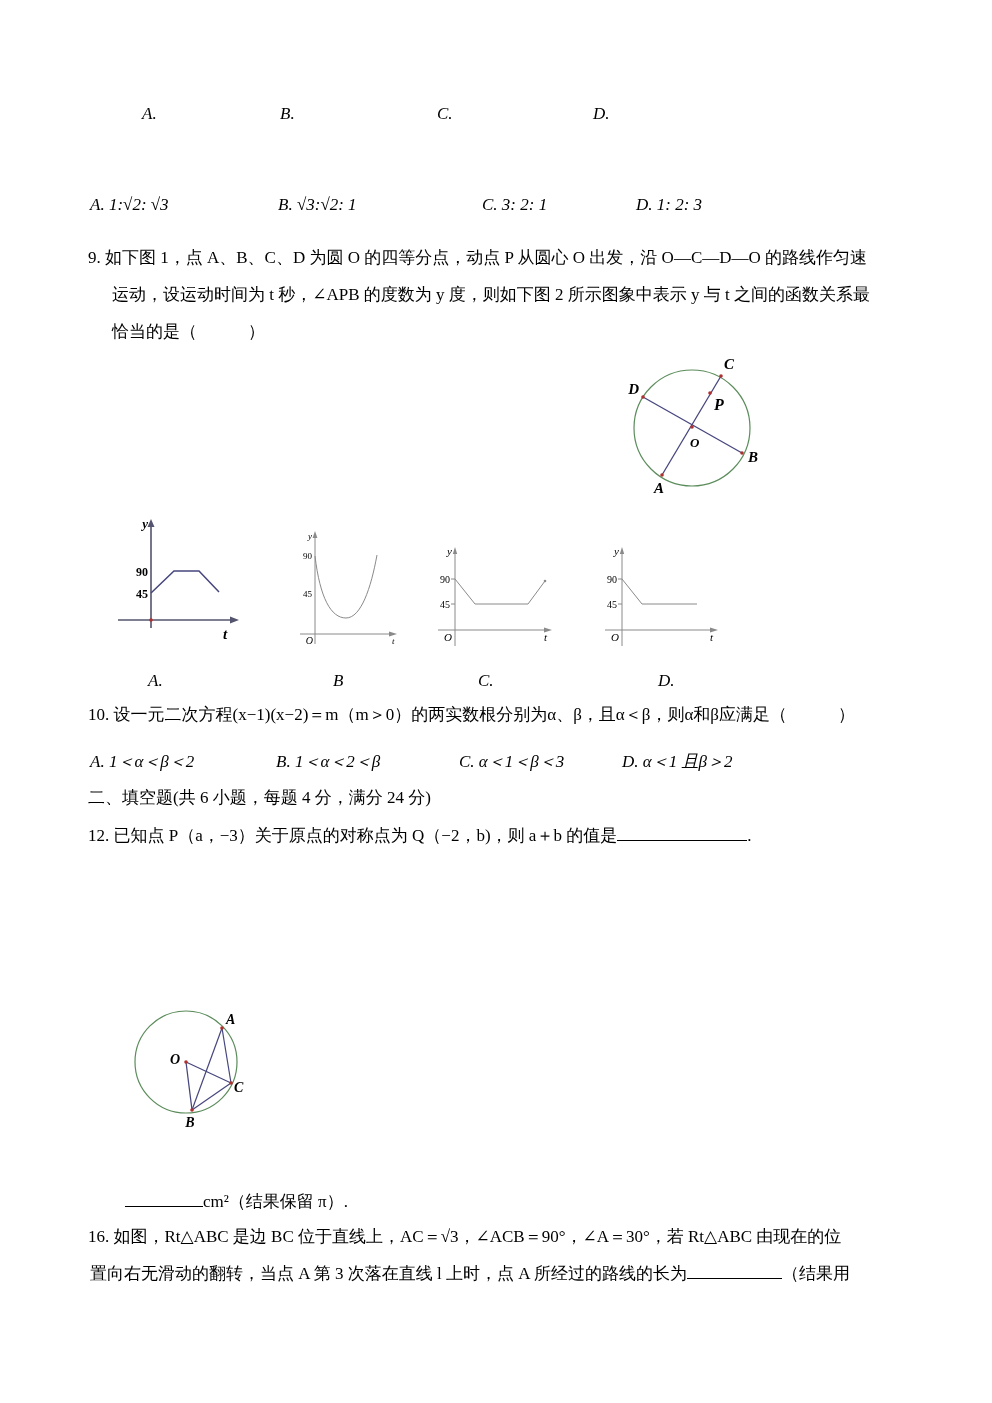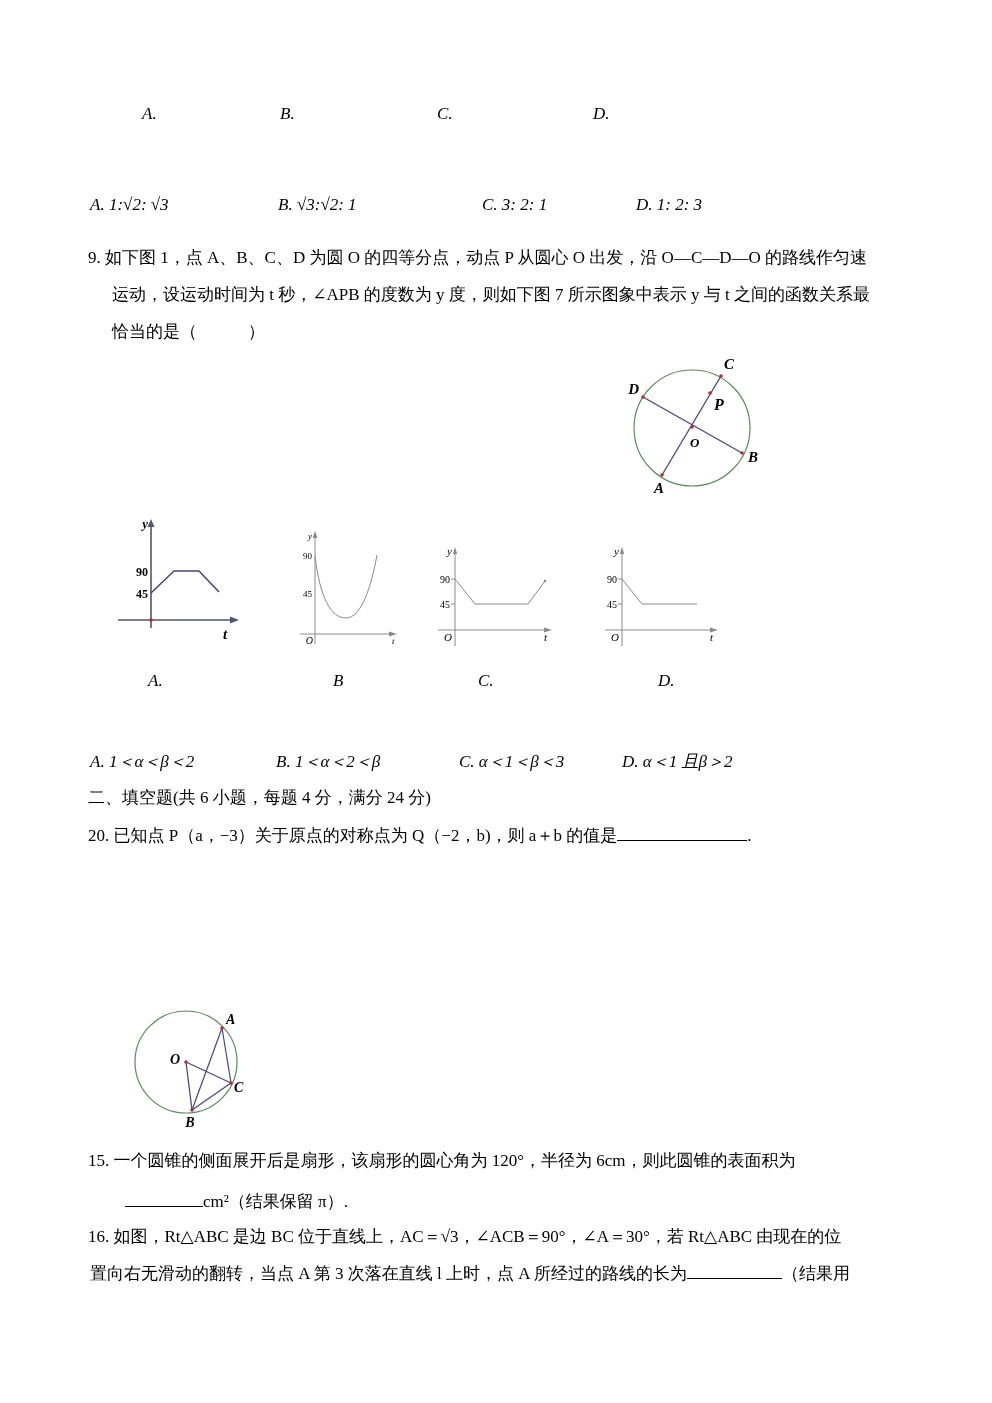--- a/index.html
+++ b/index.html
@@ -33,21 +33,21 @@
   <div class="line opt" style="left:280px;top:103px">B.</div>
   <div class="line opt" style="left:437px;top:103px">C.</div>
   <div class="line opt" style="left:593px;top:103px">D.</div>
 
   <div class="line opt" style="left:90px;top:194px">A. 1:√2: √3</div>
   <div class="line opt" style="left:278px;top:194px">B. √3:√2: 1</div>
   <div class="line opt" style="left:482px;top:194px">C. 3: 2: 1</div>
   <div class="line opt" style="left:636px;top:194px">D. 1: 2: 3</div>
 
   <div class="line" style="left:88px;top:247px">9. 如下图 1，点 A、B、C、D 为圆 O 的四等分点，动点 P 从圆心 O 出发，沿 O—C—D—O 的路线作匀速</div>
-  <div class="line" style="left:112px;top:284px">运动，设运动时间为 t 秒，∠APB 的度数为 y 度，则如下图 7 所示图象中表示 y 与 t 之间的函数关系最</div>
+  <div class="line" style="left:112px;top:284px">运动，设运动时间为 t 秒，∠APB 的度数为 y 度，则如下图 2 所示图象中表示 y 与 t 之间的函数关系最</div>
   <div class="line" style="left:112px;top:321px">恰当的是（　　　）</div>
 
   <svg style="left:612px;top:352px" width="170" height="150" viewBox="0 0 170 150">
     <circle cx="80" cy="76" r="58" fill="none" stroke-width="1.2" stroke="#5b8c5b"></circle>
     <line x1="50" y1="123" x2="109" y2="24" stroke-width="1.3" stroke="#46467e"></line>
     <line x1="31" y1="45" x2="130" y2="101" stroke-width="1.3" stroke="#46467e"></line>
     <circle cx="50" cy="123" r="1.8" fill="#b03030"></circle>
     <circle cx="130" cy="101" r="1.8" fill="#b03030"></circle>
     <circle cx="109" cy="24" r="1.8" fill="#b03030"></circle>
     <circle cx="31" cy="45" r="1.8" fill="#b03030"></circle>
@@ -116,29 +116,30 @@
     <text x="17" y="63" text-anchor="end" class="tick-sm">45</text>
     <text x="19" y="96" text-anchor="end" class="axlbl-sm" style="font-size:11px">O</text>
     <text x="110" y="96" class="axlbl-sm" style="font-size:11px">t</text>
   </svg>
 
   <div class="line opt" style="left:148px;top:670px">A.</div>
   <div class="line opt" style="left:333px;top:670px">B</div>
   <div class="line opt" style="left:478px;top:670px">C.</div>
   <div class="line opt" style="left:658px;top:670px">D.</div>
 
+  <div class="line" style="left:88px;top:704px">10. 设一元二次方程(x−1)(x−2)＝m（m＞0）的两实数根分别为α、β，且α＜β，则α和β应满足（　　　）</div>
   <div class="line opt" style="left:90px;top:751px">A. 1＜α＜β＜2</div>
   <div class="line opt" style="left:276px;top:751px">B. 1＜α＜2＜β</div>
   <div class="line opt" style="left:459px;top:751px">C. α＜1＜β＜3</div>
   <div class="line opt" style="left:622px;top:751px">D. α＜1 且β＞2</div>
 
   <div class="line bold" style="left:88px;top:787px">二、填空题(共 6 小题，每题 4 分，满分 24 分)</div>
 
   <div class="line" style="left:88px;top:825px">
-    <span>20. 已知点 P（a，−3）关于原点的对称点为 Q（−2，b)，则 a＋b 的值是</span><span class="blank" style="width:130px"></span><span>.</span>
+    <span>12. 已知点 P（a，−3）关于原点的对称点为 Q（−2，b)，则 a＋b 的值是</span><span class="blank" style="width:130px"></span><span>.</span>
   </div>
 
 
 
 
   <svg style="left:130px;top:1005px" width="125" height="125" viewBox="0 0 125 125">
     <circle cx="56" cy="57" r="51" fill="none" stroke-width="1.2" stroke="#5b8c5b"></circle>
     <line x1="56" y1="57" x2="101" y2="78" stroke-width="1.2" stroke="#46467e"></line>
     <line x1="56" y1="57" x2="62" y2="105" stroke-width="1.2" stroke="#46467e"></line>
     <line x1="92" y1="23" x2="62" y2="105" stroke-width="1.2" stroke="#46467e"></line>
@@ -147,21 +148,20 @@
     <circle cx="92" cy="23" r="1.8" fill="#b03030"></circle>
     <circle cx="56" cy="57" r="1.8" fill="#b03030"></circle>
     <circle cx="101" cy="78" r="1.8" fill="#b03030"></circle>
     <circle cx="62" cy="105" r="1.8" fill="#b03030"></circle>
     <text x="96" y="19" class="ptlbl2">A</text>
     <text x="50" y="59" text-anchor="end" class="ptlbl2">O</text>
     <text x="104" y="87" class="ptlbl2">C</text>
     <text x="60" y="122" text-anchor="middle" class="ptlbl2">B</text>
   </svg>
 
-  <div class="line" style="left:88px;top:1150px">15. 一个圆锥的侧面展开后是扇形，该扇形的圆心角为 120°，半径为 6cm，则此圆锥的表面积为</div>
   <div class="line" style="left:125px;top:1191px">
     <span class="blank" style="width:78px"></span><span>cm²（结果保留 π）.</span>
   </div>
 
   <div class="line" style="left:88px;top:1226px">16. 如图，Rt△ABC 是边 BC 位于直线上，AC＝√3，∠ACB＝90°，∠A＝30°，若 Rt△ABC 由现在的位</div>
   <div class="line" style="left:90px;top:1263px">
     <span>置向右无滑动的翻转，当点 A 第 3 次落在直线 l 上时，点 A 所经过的路线的长为</span><span class="blank" style="width:95px"></span><span>（结果用</span>
   </div>
 
 </div>

